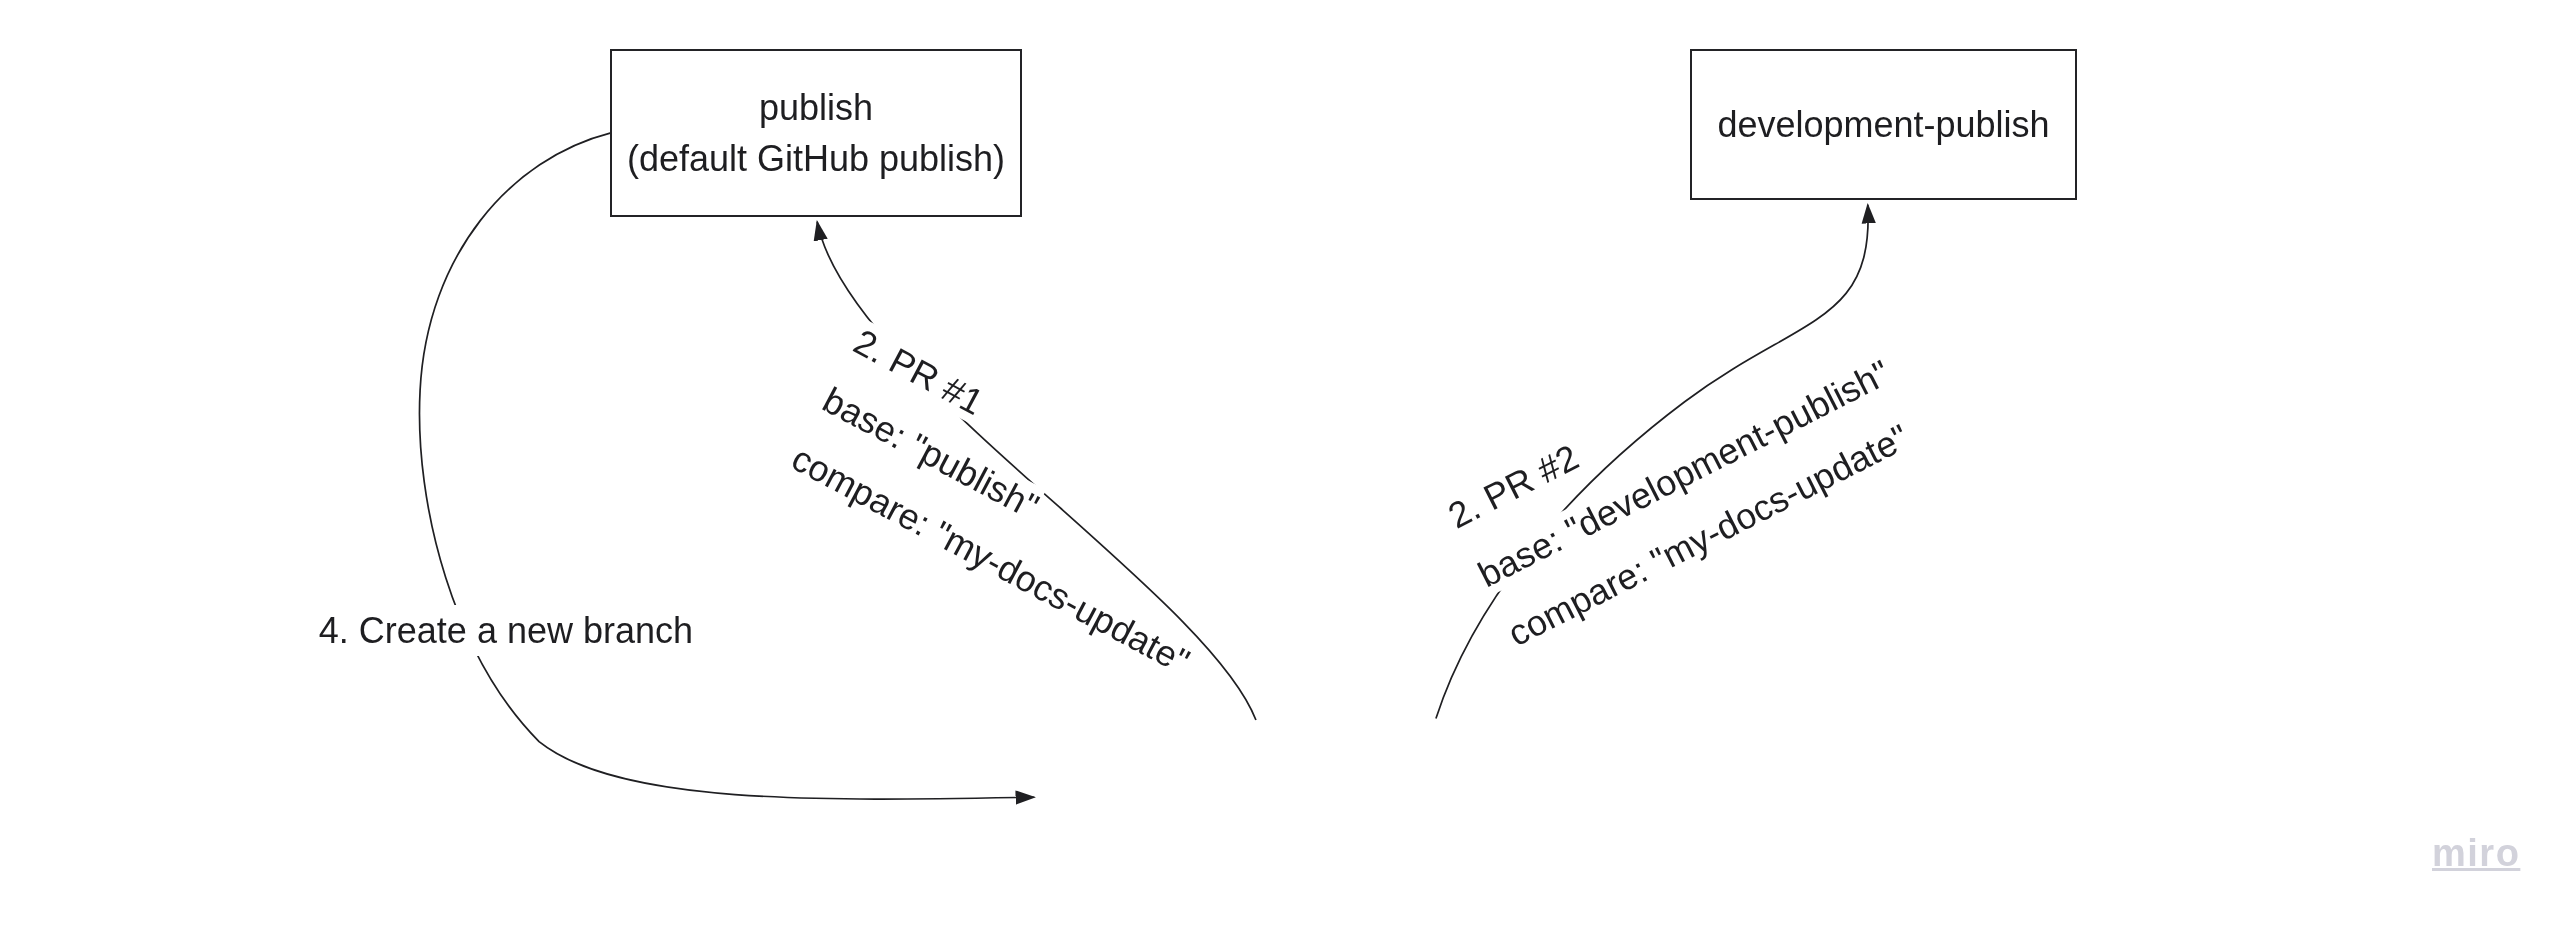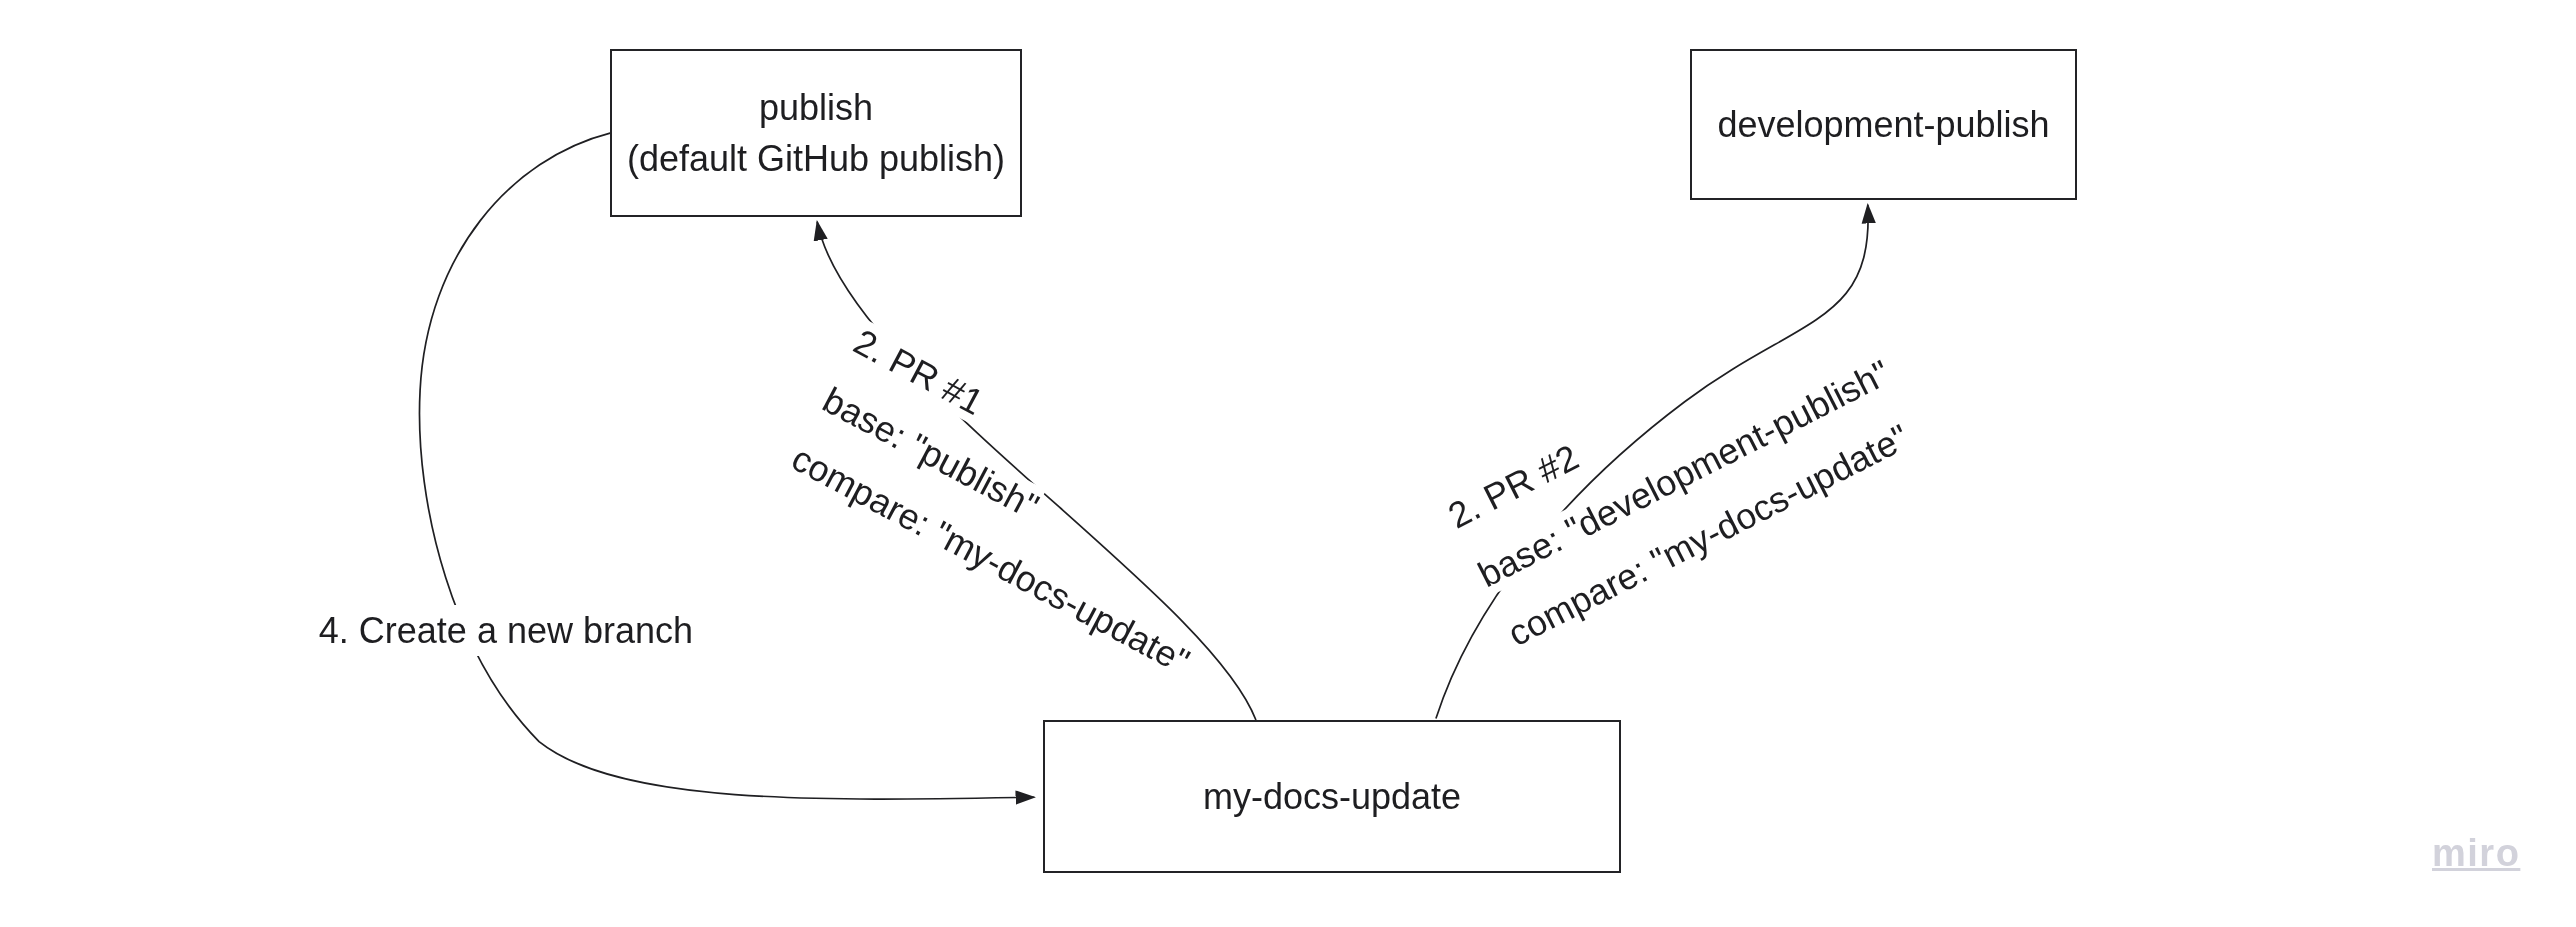--- a/index.html
+++ b/index.html
@@ -113,23 +113,20 @@
 
   <div class="node node-publish">
     <span class="line">publish</span>
     <span class="line">(default GitHub publish)</span>
   </div>
 
   <div class="node node-dev-publish">
     <span class="line">development-publish</span>
   </div>
 
-  <div class="node node-my-docs-update">
-    <span class="line">my-docs-update</span>
-  </div>
 
   <div class="edge-label label-step1">
     <span>4. Create a new branch</span>
   </div>
 
   <div class="edge-label label-pr1">
     <span class="line">2. PR #1</span>
     <span class="line">base: "publish"</span>
     <span class="line">compare: "my-docs-update"</span>
   </div>

